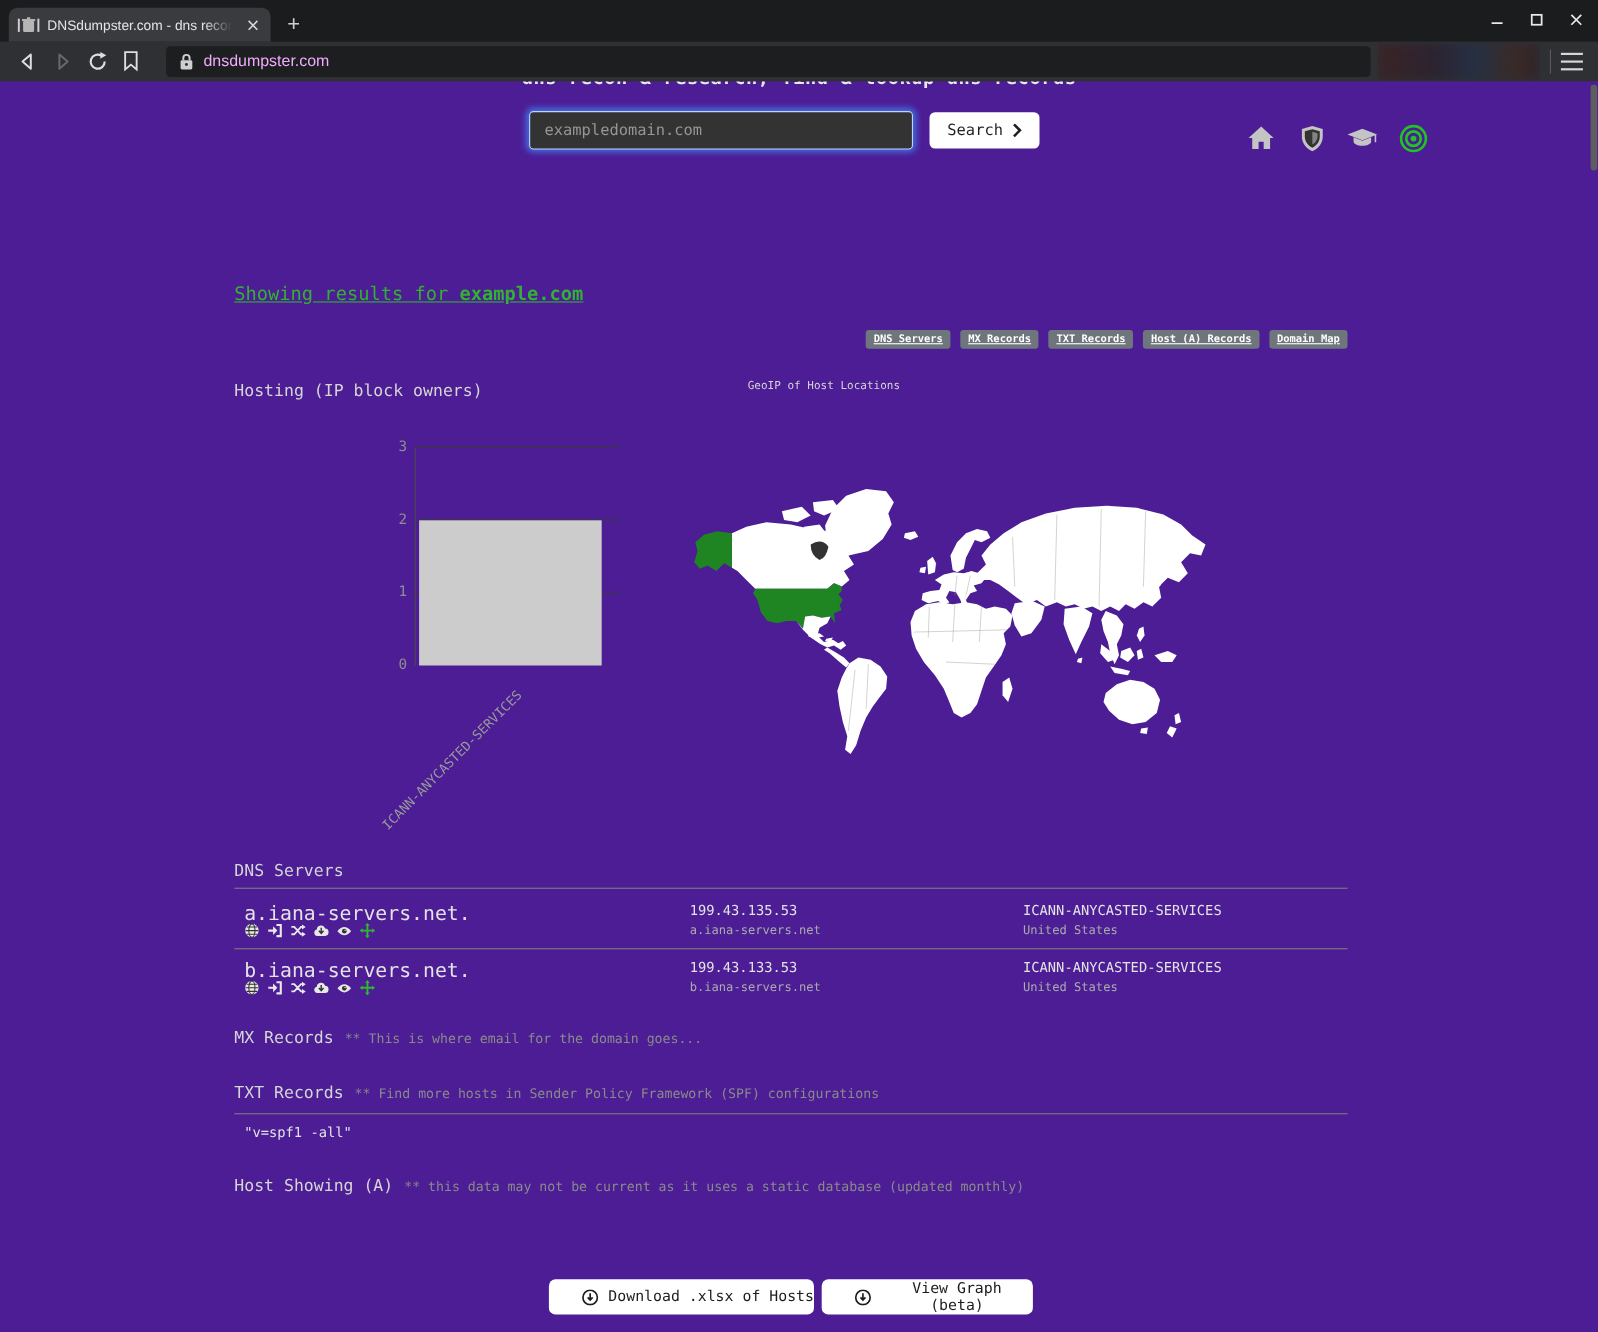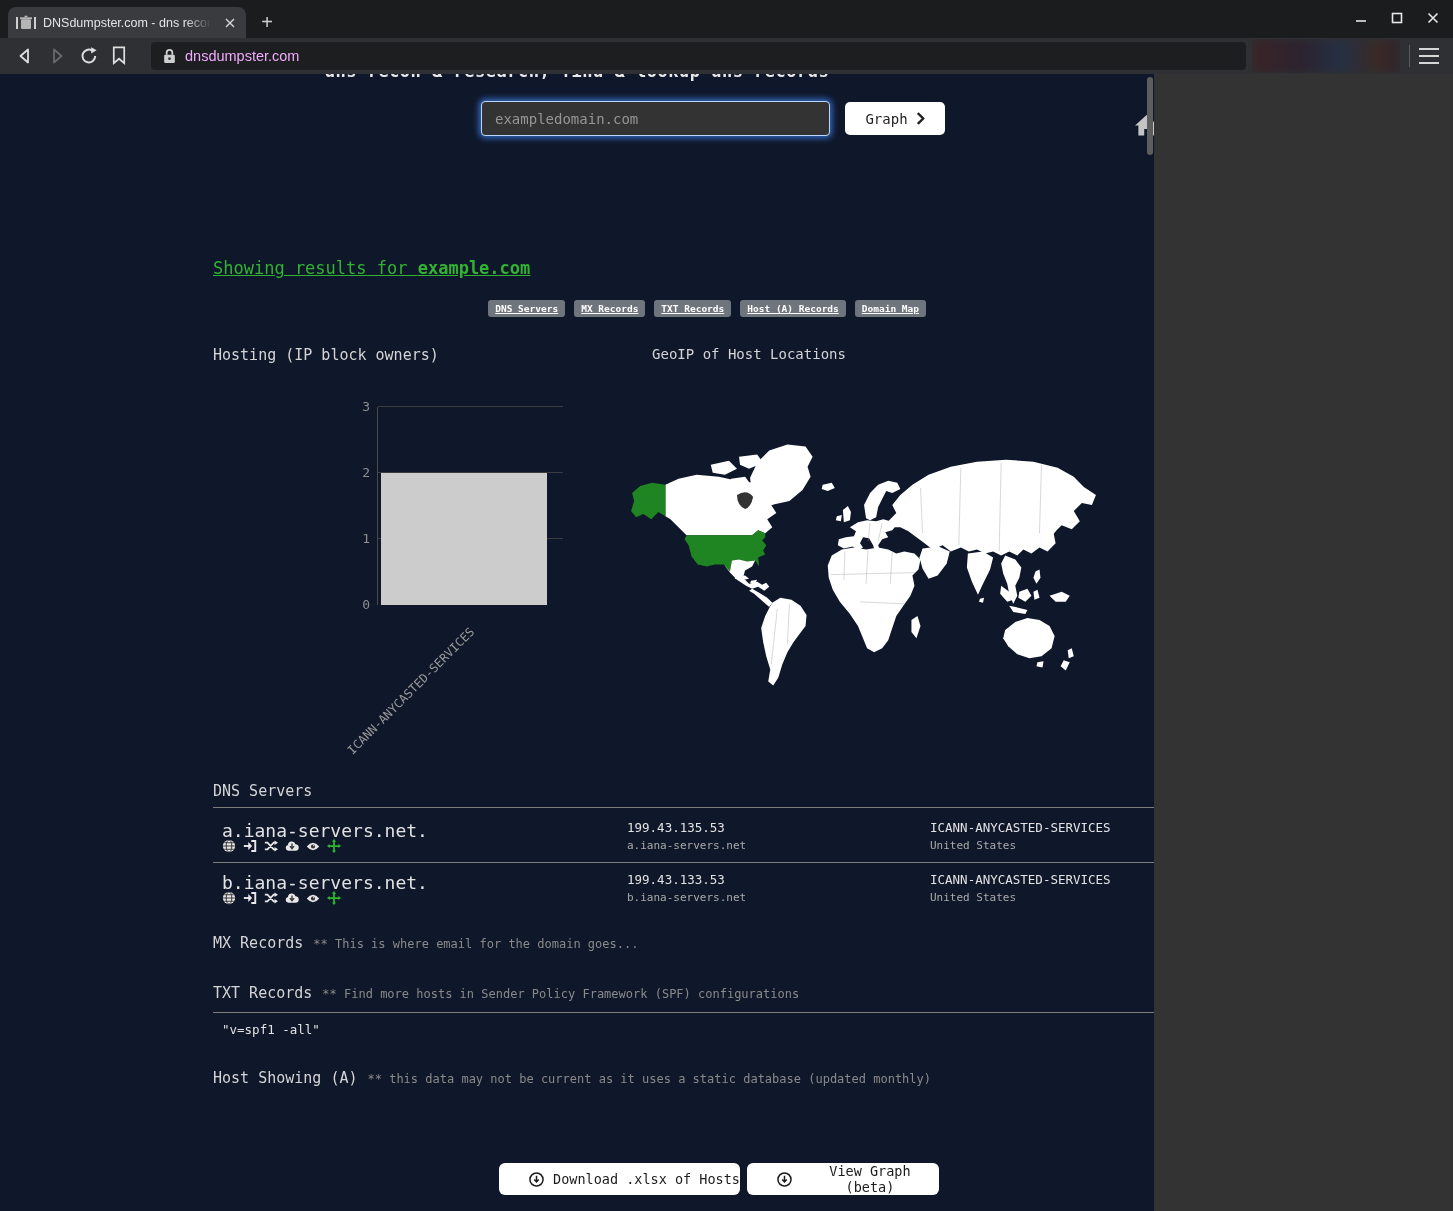--- a/index.html
+++ b/index.html
@@ -32,21 +32,21 @@
   .url-text { color:#f0abfc; font-size:14.5px; }
   .ext-wrap { width:148px; height:34px; margin-left:6px; overflow:hidden; border-radius:3px; }
   .ext-blur { width:100%; height:100%;
               background:linear-gradient(90deg,#3a2426,#2c2330 35%,#253044 60%,#3a2a26 85%,#30242a);
               filter:blur(5px); }
   .vsep { width:1px; height:22px; background:#5a5a5a; margin:0 9px; }
   .menu { width:20px; height:16px; display:flex; flex-direction:column; justify-content:space-between; margin-right:14px; cursor:pointer; }
   .menu i { display:block; height:2px; background:#d6d6d6; }
 
   
-  .content { position:absolute; left:0; top:74px; width:1154px; height:1137px; background:#0f172a; overflow:hidden; }
+  .content { position:absolute; left:0; top:74px; width:1453px; height:1137px; background:#4c1d95; overflow:hidden; }
 
   .tagline { position:absolute; left:0; top:-13px; width:100%; text-align:center;
              color:#e9e9e9; font-size:17px; font-weight:bold; letter-spacing:.5px; }
 
   .search-input { position:absolute; left:481px; top:27px; width:349px; height:35px;
                   background:#333; border:1px solid #bcd7ff; border-radius:4px;
                   box-shadow:0 0 6px 2px rgba(66,140,255,.75);
                   color:#ddd; font-family:inherit; font-size:14px; padding:0 13px; outline:none; }
   .search-input::placeholder { color:#969696; }
   .search-btn { position:absolute; left:845px; top:28px; width:100px; height:33px; background:#fff;
@@ -57,21 +57,21 @@
   .hero-icons span { width:27px; height:27px; display:flex; align-items:center; justify-content:center; cursor:pointer; }
 
   .showing { position:absolute; left:213px; top:184px; font-size:17px; color:#32b232; }
   .showing b { font-weight:bold; }
 
   .badges { position:absolute; right:228px; top:226px; display:flex; gap:9px; }
   .badge { background:#6e757c; color:#fff; font-size:9.5px; font-weight:bold; padding:3px 7px;
            border-radius:3px; text-decoration:underline; cursor:pointer; white-space:nowrap; }
 
   .chart-title { position:absolute; left:213px; top:272px; width:308px; text-align:left; color:#d5d5d5; font-size:15px; }
-  .map-title   { position:absolute; left:618px; top:272px; width:262px; text-align:center; color:#d5d5d5; font-size:14px; }
+  .map-title   { position:absolute; left:618px; top:272px; width:262px; text-align:center; color:#d5d5d5; font-size:10px; }
 
   .plot { position:absolute; left:377px; top:333px; width:186px; height:198px; border-left:1px solid #4a4a4a; }
   .plot .grid { position:absolute; left:0; width:100%; height:1px; background:#3c3c3c; }
   .plot .ytick { position:absolute; left:-32px; width:24px; text-align:right; color:#8f8f8f; font-size:13px; line-height:16px; }
   .plot .bar { position:absolute; left:3px; bottom:0; width:166px; }
   .xlabel { position:absolute; left:321px; top:610px; width:180px; text-align:center;
             transform:rotate(-45deg); color:#9a9a9a; font-size:12px; white-space:nowrap; }
 
   .worldmap { position:absolute; left:618px; top:358px; }
   .land { fill:#fff; }
@@ -186,21 +186,21 @@
         <i></i>
       </div>
   </div>
 
   <div class="content">
 
     <h1 class="tagline">dns recon &amp; research, find &amp; lookup dns records</h1>
 
     <input class="search-input" placeholder="exampledomain.com" style="">
     <button class="search-btn">
-      <span>Graph</span>
+      <span>Search</span>
       <svg viewBox="0 0 10 14" width="9" height="13">
           <path d="M2 1 L8 7 L2 13" stroke="#1f1f1f" stroke-width="2.6" fill="none"></path>
         </svg>
     </button>
 
     <div class="hero-icons">
       <span>
         <svg viewBox="0 0 24 22" width="25" height="23">
             <path d="M12 1 L23 11 h-3.2 v9.5 h-5.6 v-6.2 h-4.4 v6.2 H4.2 V11 H1 Z" fill="#c4c4c4"></path>
           </svg>

